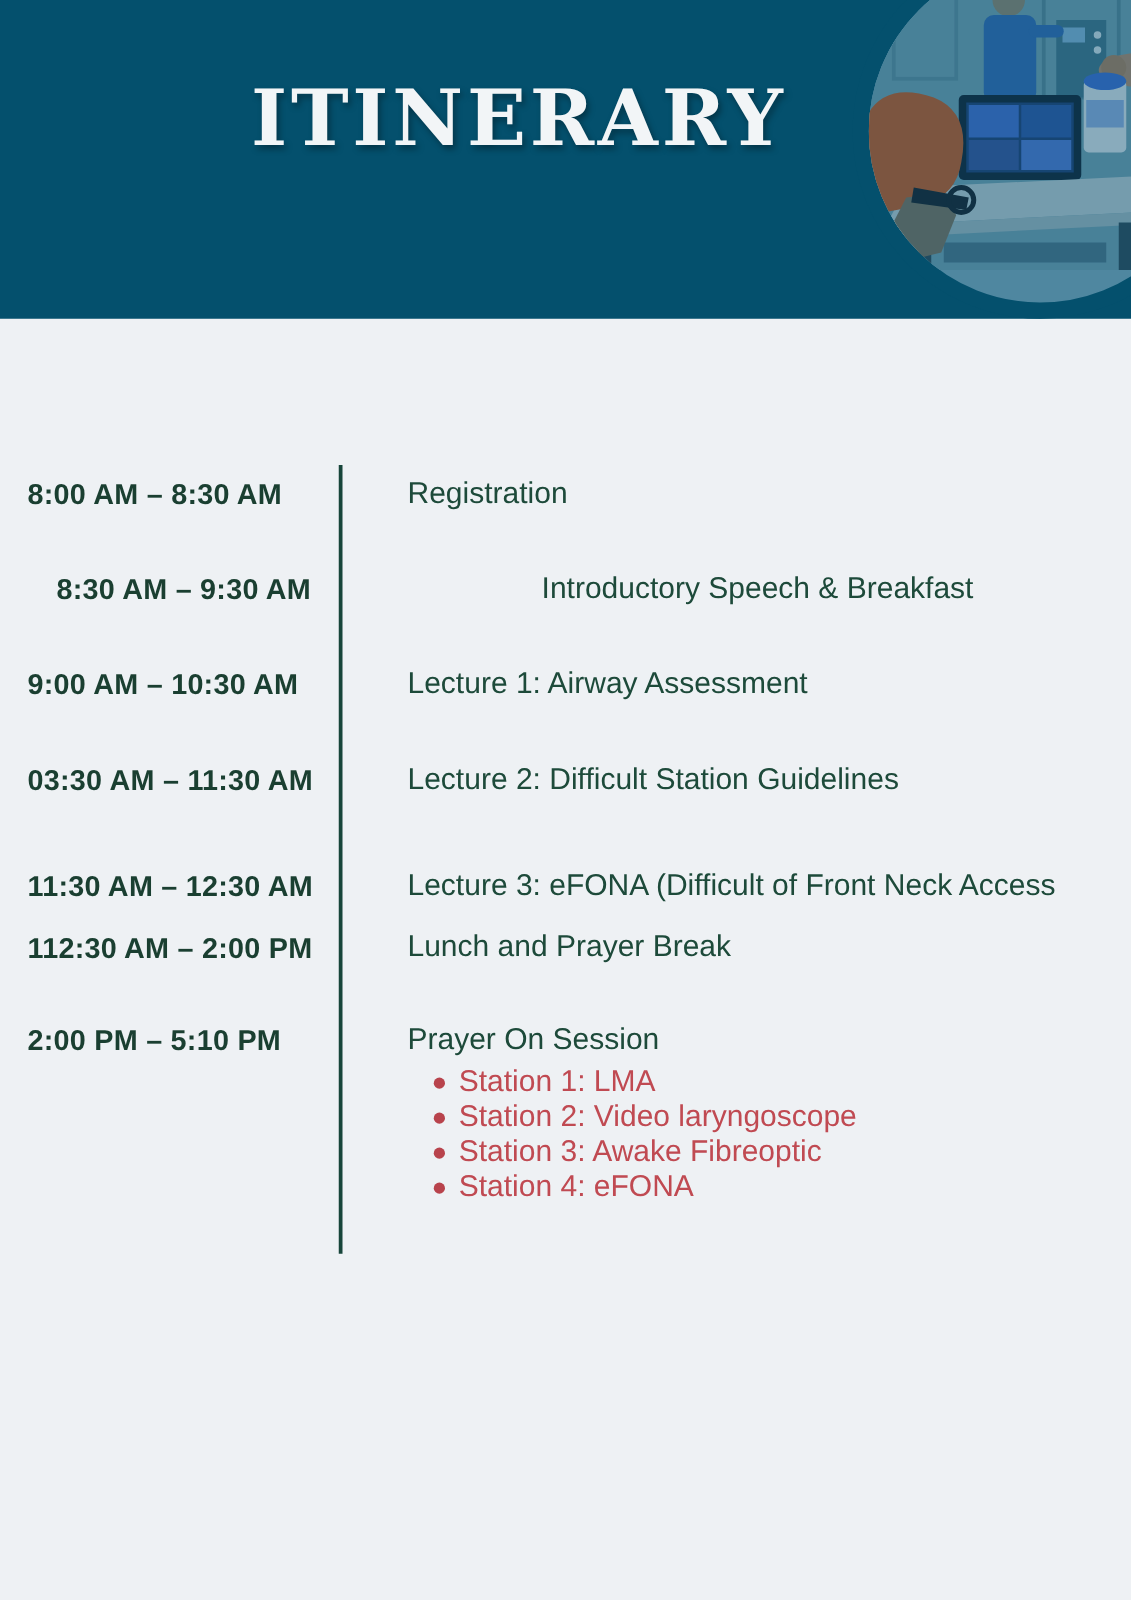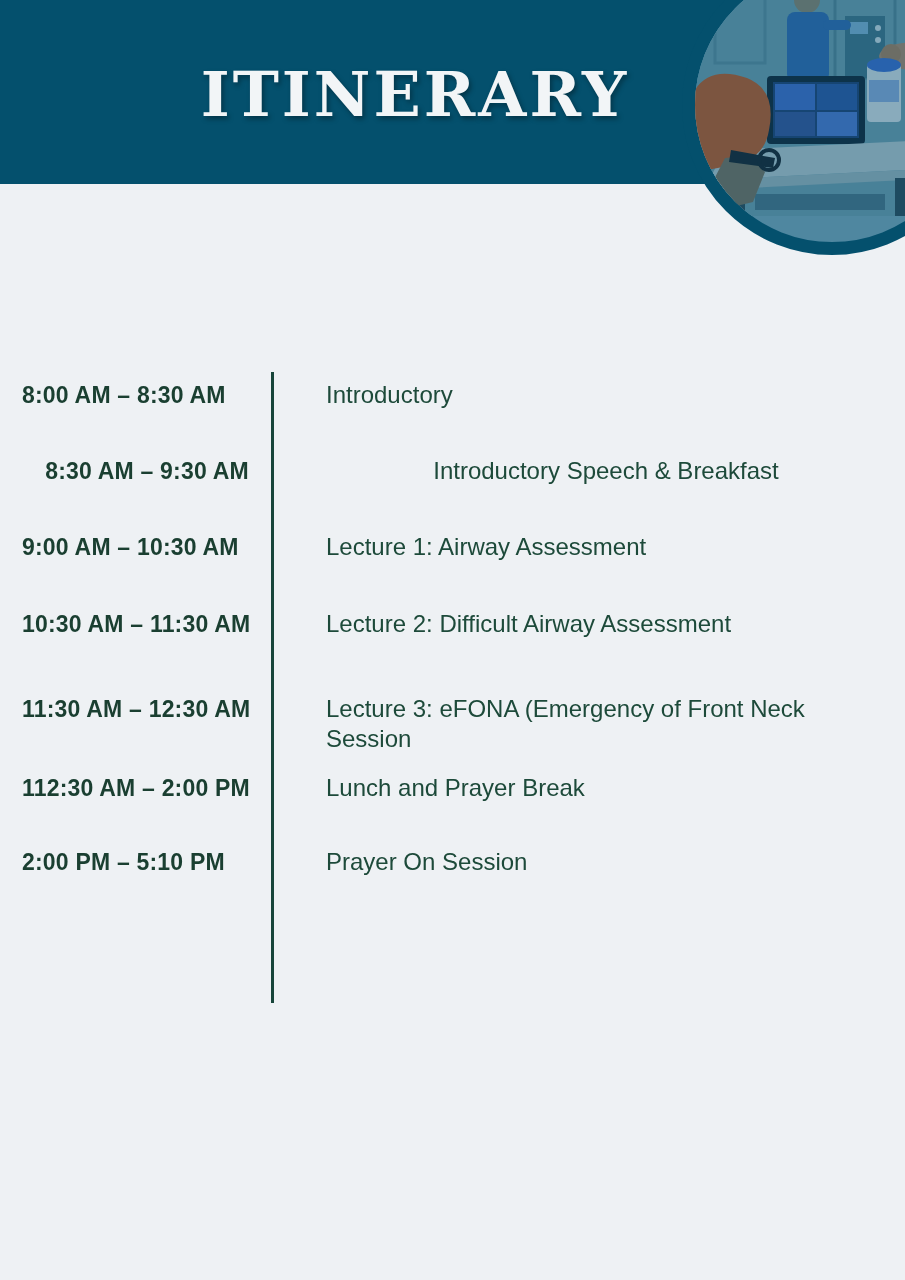--- a/index.html
+++ b/index.html
@@ -7,21 +7,21 @@
     position:relative;
     width:905px; height:1280px;
     background:#eef1f4;
     overflow:hidden;
     font-family:"Liberation Sans", sans-serif;
   }
 
   
   .header-band {
     position:absolute; top:0; left:0;
-    width:905px; height:184px;
+    width:905px; height:255px;
     background:#04506d;
   }
   .page-title {
     position:absolute; top:58px; left:0;
     width:830px; margin:0;
     text-align:center;
     font-family:"DejaVu Serif", serif;
     font-weight:bold;
     font-size:62px;
     letter-spacing:3px;
@@ -134,49 +134,67 @@
 
       <rect x="0" y="0" width="248" height="248" fill="#0a4f6e" opacity="0.38"></rect>
     </svg>
   </div>
 
   <main class="schedule">
     <div class="divider"></div>
 
     <div class="row r1">
       <div class="time">8:00 AM – 8:30 AM</div>
-      <div class="desc">Introductory</div>
+      <div class="desc">Registration</div>
     </div>
 
     <div class="row r2">
       <div class="time">8:30 AM – 9:30 AM</div>
       <div class="desc">Introductory Speech &amp; Breakfast</div>
     </div>
 
     <div class="row r3">
       <div class="time">9:00 AM – 10:30 AM</div>
       <div class="desc">Lecture 1: Airway Assessment</div>
     </div>
 
     <div class="row r4">
-      <div class="time">10:30 AM – 11:30 AM</div>
-      <div class="desc">Lecture 2: Difficult Airway Assessment</div>
+      <div class="time">03:30 AM – 11:30 AM</div>
+      <div class="desc">Lecture 2: Difficult Station Guidelines</div>
     </div>
 
     <div class="row r5">
       <div class="time">11:30 AM – 12:30 AM</div>
-      <div class="desc">Lecture 3: eFONA (Emergency of Front Neck Session</div>
+      <div class="desc">Lecture 3: eFONA (Difficult of Front Neck Access</div>
     </div>
 
     <div class="row r6">
       <div class="time">112:30 AM – 2:00 PM</div>
       <div class="desc">Lunch and Prayer Break</div>
     </div>
 
     <div class="row r7">
       <div class="time">2:00 PM – 5:10 PM</div>
       <div class="desc">
         <span>Prayer On Session</span>
+        <ul class="bullets">
+          <li>
+            <span class="bullet-dot"></span>
+            <span>Station 1: LMA</span>
+          </li>
+          <li>
+            <span class="bullet-dot"></span>
+            <span>Station 2: Video laryngoscope</span>
+          </li>
+          <li>
+            <span class="bullet-dot"></span>
+            <span>Station 3: Awake Fibreoptic</span>
+          </li>
+          <li>
+            <span class="bullet-dot"></span>
+            <span>Station 4: eFONA</span>
+          </li>
+        </ul>
       </div>
     </div>
   </main>
 
 </div>
 
 </body></html>

